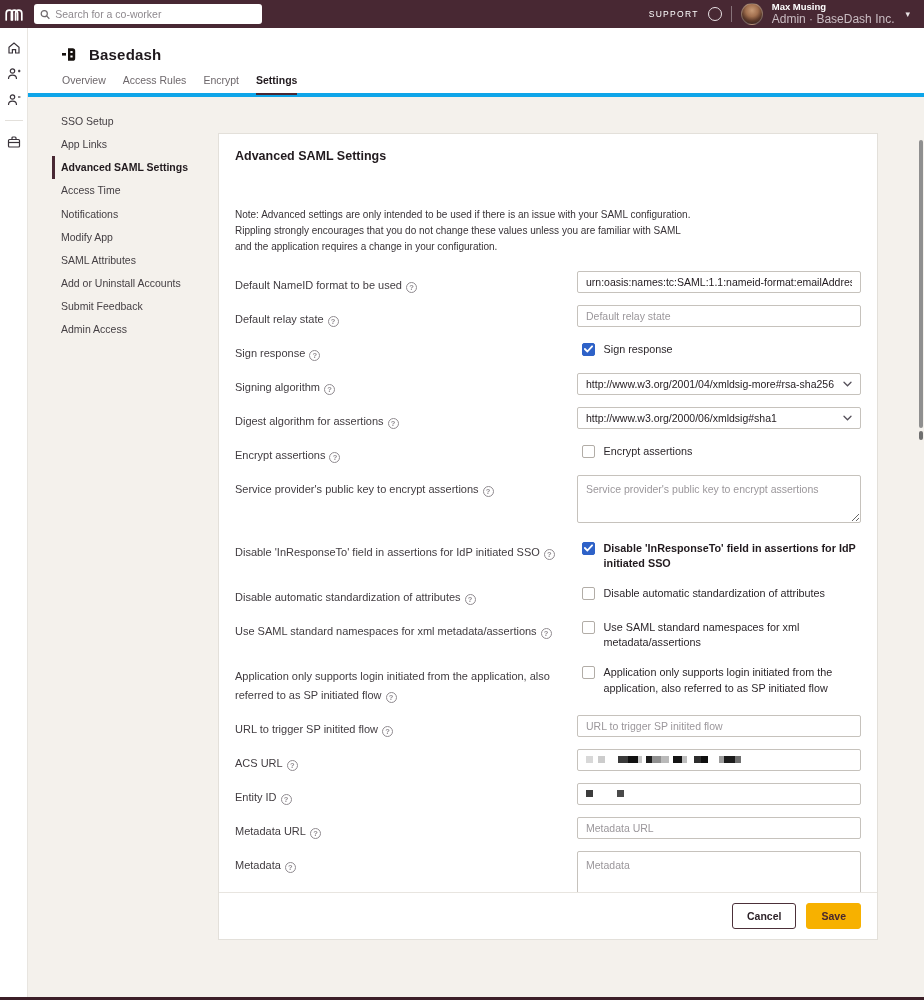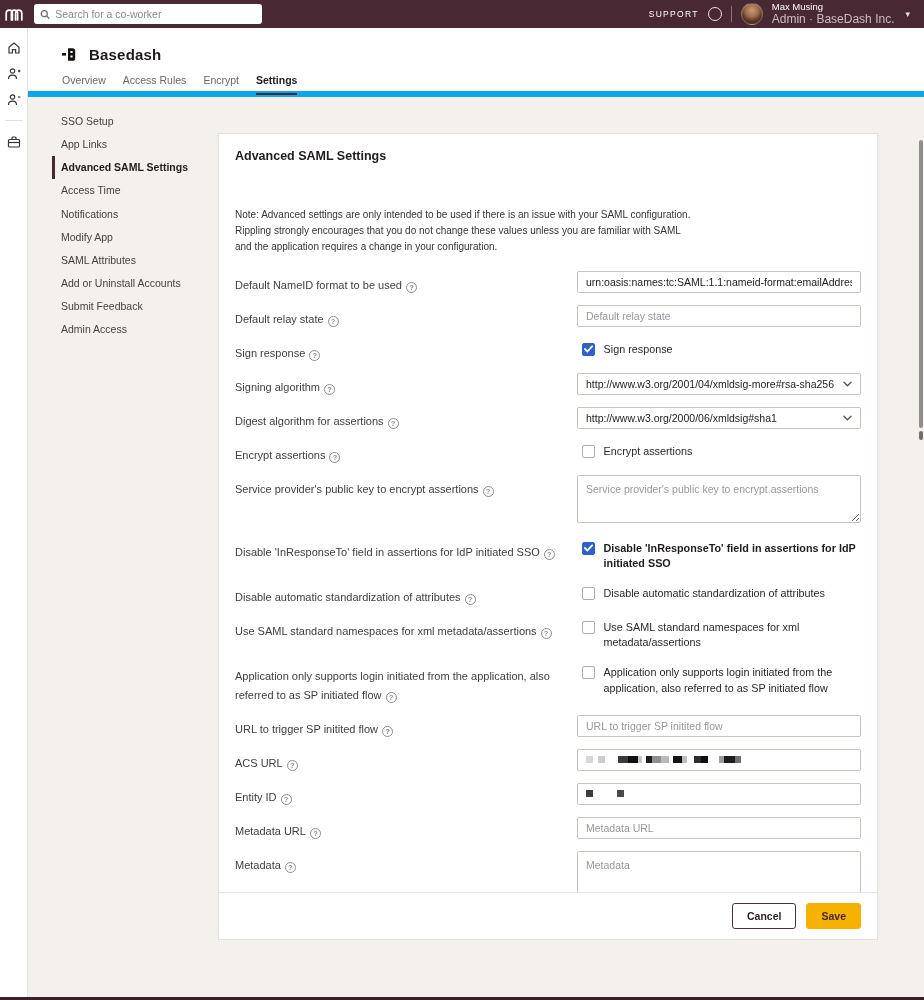--- a/index.html
+++ b/index.html
@@ -11,31 +11,31 @@
   .logo-cell { width:30px; height:28px; display:flex; align-items:center; justify-content:center; }
   .search { margin-left:4px; width:228px; height:20px; background:#fff; border-radius:3px; display:flex; align-items:center; padding:0 6px; gap:5px; }
   .search input { border:none; outline:none; font-size:10.5px; color:#3a353a; width:100%; font-family:"Liberation Sans",sans-serif; background:transparent; }
   .search input::placeholder { color:#8e898e; }
   .topbar-right { margin-left:auto; display:flex; align-items:center; gap:9px; padding-right:14px; }
   .support { color:#fff; font-size:8.5px; font-weight:normal; letter-spacing:1.3px; }
   .qicon { width:14px; height:14px; border:1.2px solid #e9e2e5; border-radius:50%; color:#e9e2e5; font-size:9px; display:flex; align-items:center; justify-content:center; font-weight:bold; }
   .tb-div { width:1px; height:16px; background:rgba(255,255,255,.35); }
   .avatar { width:22px; height:22px; border-radius:50%; background:radial-gradient(circle at 50% 32%, #c89a76 0%, #a2704f 36%, #5d3a2a 62%, #23151a 100%); border:1px solid rgba(255,255,255,.25); }
   .userblock { line-height:1.15; }
-  .uname { color:#fff; font-size:9.5px; font-weight:normal; }
+  .uname { color:#fff; font-size:9.5px; font-weight:bold; }
   .urole { color:#c9bcc2; font-size:12px; }
   .tb-chev { color:#e9e2e5; font-size:9px; margin-left:2px; }
 
   
   .rail { position:absolute; left:0; top:28px; width:28px; bottom:3px; background:#fff; border-right:1px solid #e8e5e0; z-index:20; display:flex; flex-direction:column; align-items:center; padding-top:12px; gap:11px; }
   .rail .ric { width:15px; height:15px; display:flex; align-items:center; justify-content:center; color:#39333a; }
   .rail hr { width:18px; border:none; border-top:1px solid #e3e0db; margin:2px 0; }
 
   
-  .appheader { position:absolute; left:28px; top:28px; right:0; height:69px; background:#fff; border-bottom:6px solid #0ea5e9; z-index:10; }
+  .appheader { position:absolute; left:28px; top:28px; right:0; height:69px; background:#fff; border-bottom:4px solid #0ea5e9; z-index:10; }
   .app-title-row { display:flex; align-items:center; gap:12px; padding:18px 0 0 34px; }
   .app-title { font-size:15px; font-weight:bold; color:#1f191d; letter-spacing:.2px; }
   .tabs { display:flex; gap:17px; padding:11px 0 0 34px; }
   .tab { font-size:10.5px; color:#6d676b; padding-bottom:7px; cursor:pointer; }
   .tab.active { color:#211a1e; font-weight:bold; border-bottom:2px solid #482833; }
 
   
   .content { position:absolute; left:28px; top:97px; right:0; bottom:3px; background:#f4f1ec; }
 
   .sidenav { position:absolute; left:24px; top:13px; width:165px; }

